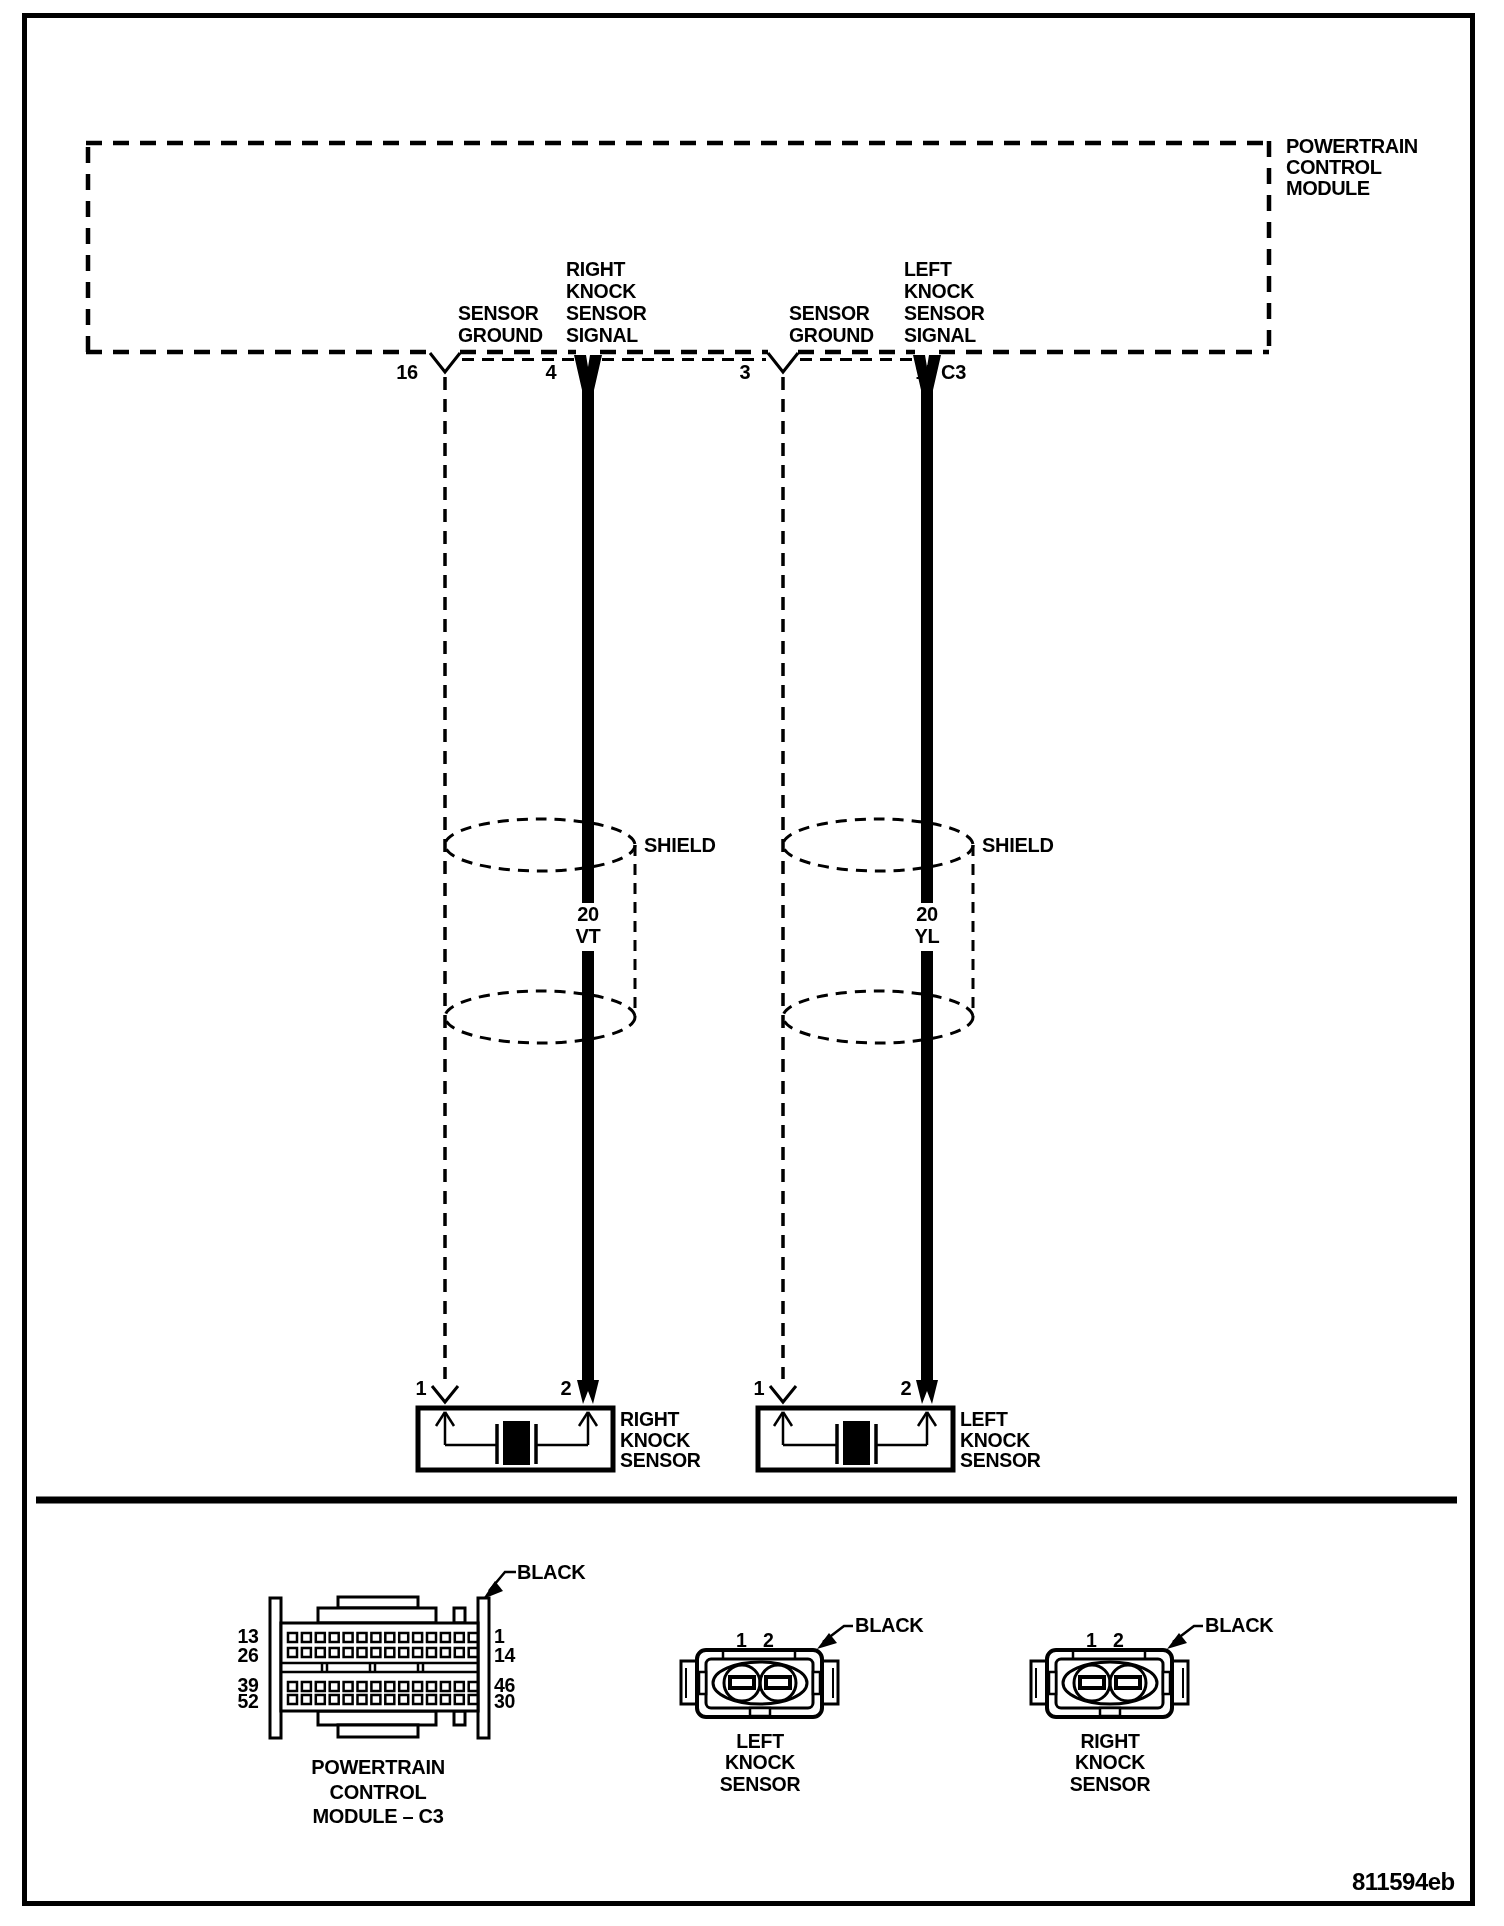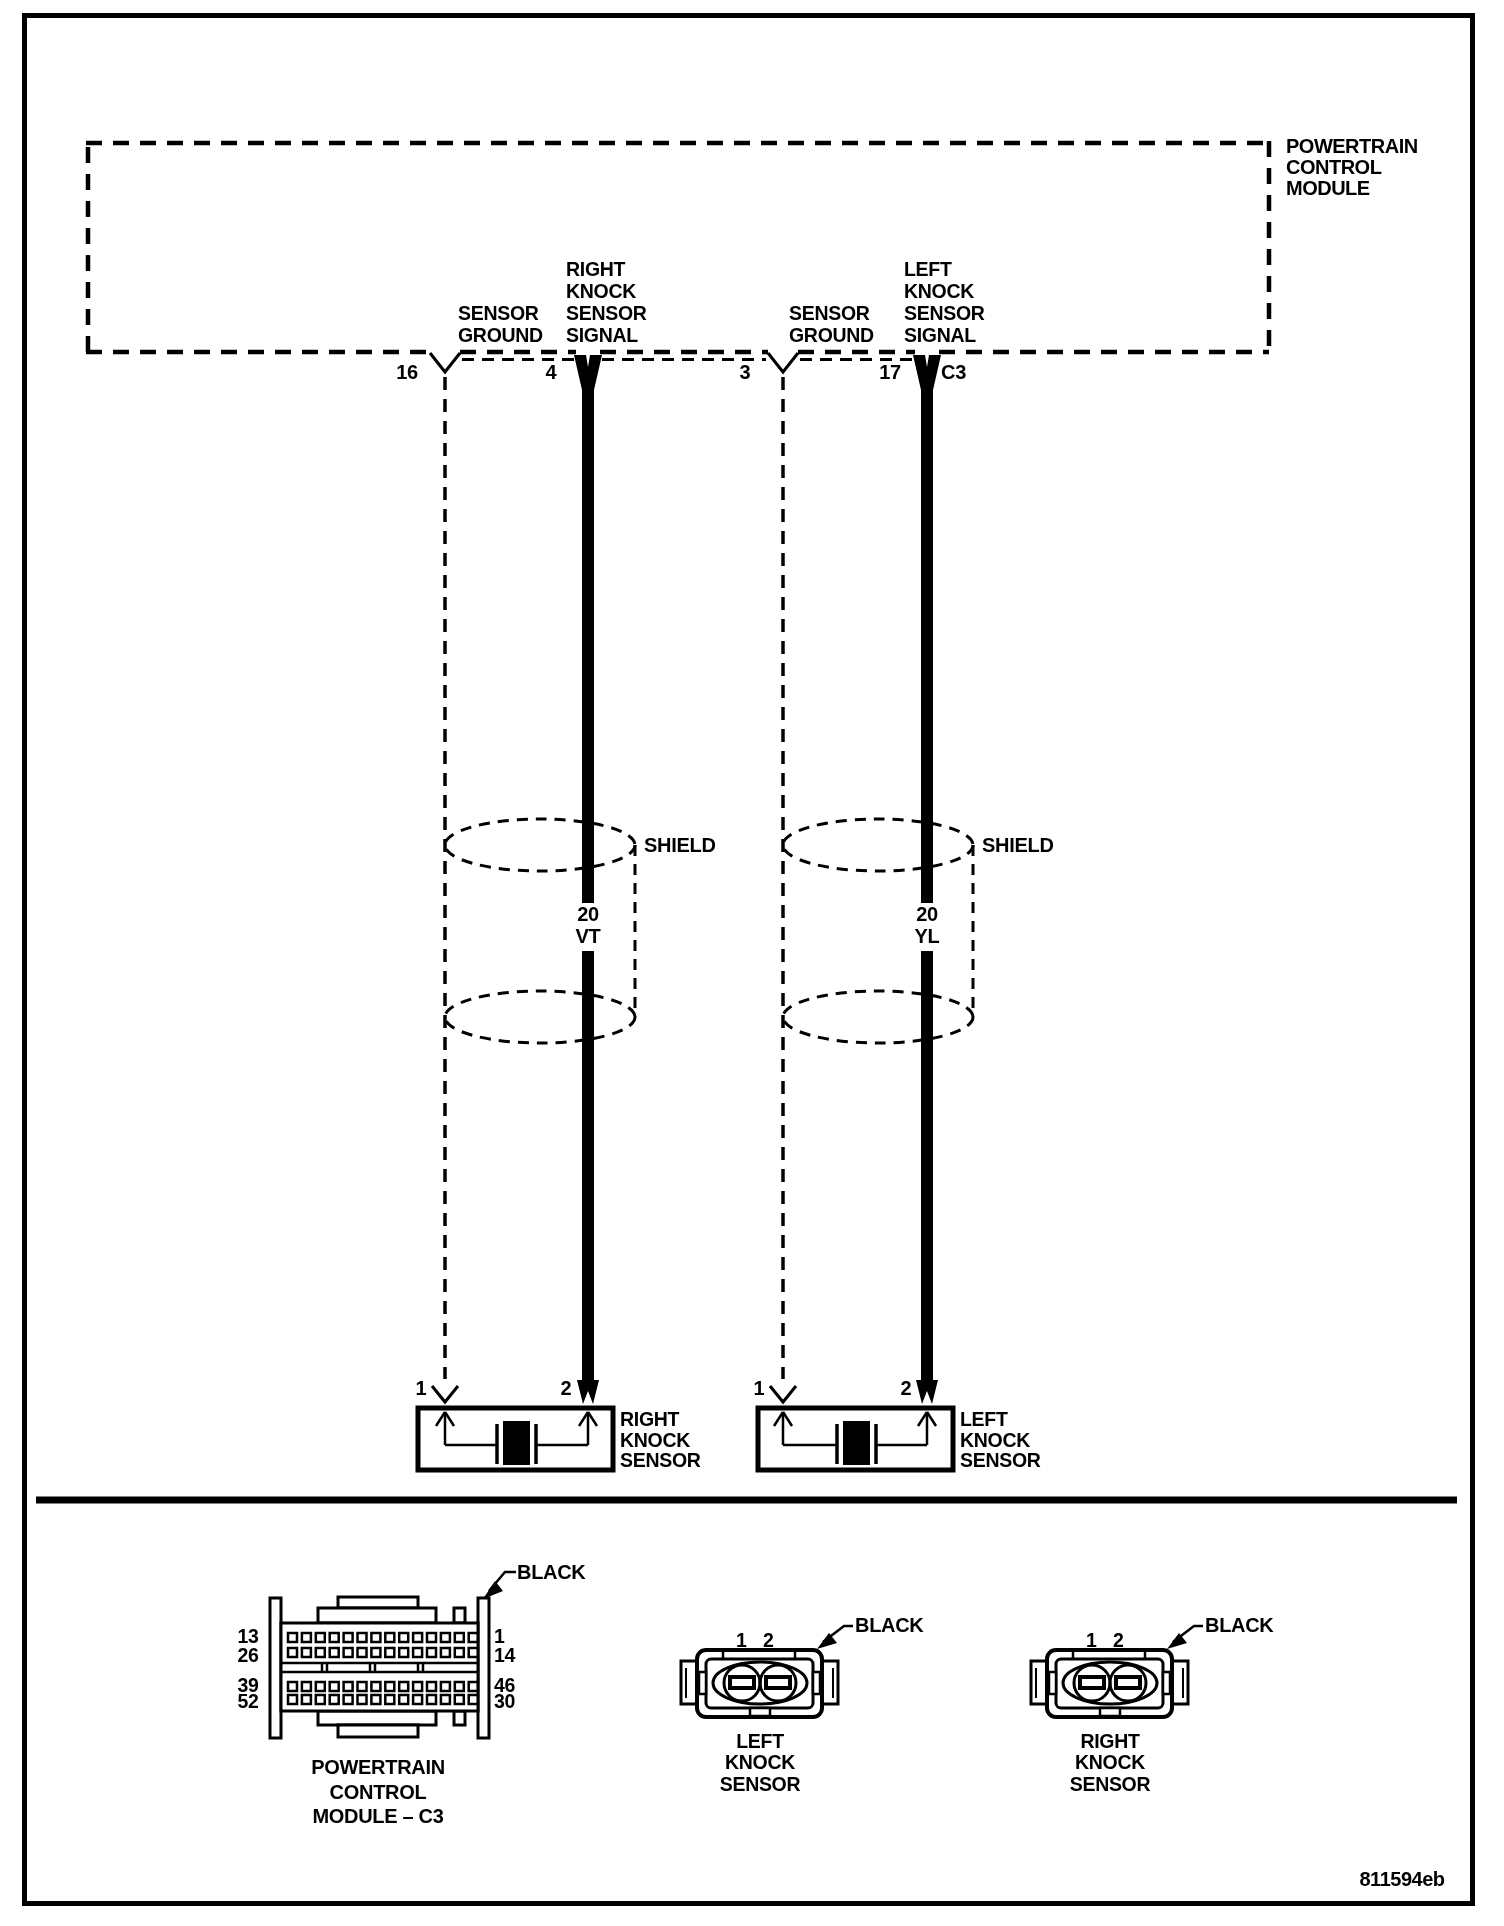--- a/index.html
+++ b/index.html
@@ -6,21 +6,21 @@
   #page{position:relative;width:1504px;height:1926px;background:#fff;overflow:hidden;
         font-family:"Liberation Sans",sans-serif;font-weight:bold;color:#000}
   svg.art{position:absolute;left:0;top:0}
   .txt{position:absolute;white-space:pre-line;letter-spacing:-0.3px}
   .b19{font-size:19.5px;line-height:22px}
   .b20{font-size:20px;line-height:22px}
   .cap{font-size:20px;line-height:24.5px;text-align:center}
   .scap{font-size:19.5px;line-height:21.3px;text-align:center}
   .sens{font-size:19.5px;line-height:20.6px}
   .ra{text-align:center}
-  .foot{font-size:20px;letter-spacing:-0.5px}
+  .foot{font-size:24px;letter-spacing:-0.5px}
 </style>
 </head>
 <body>
 
 <div id="page">
 
   <svg class="art" width="1504" height="1926" viewBox="0 0 1504 1926">
 
     <rect x="24.5" y="15.5" width="1448" height="1888" fill="none" stroke="#000" stroke-width="5"></rect>
 
@@ -260,21 +260,21 @@
   <div class="txt b19" style="left:789px;top:302px">SENSOR
 GROUND</div>
   <div class="txt b19" style="left:904px;top:258px">LEFT
 KNOCK
 SENSOR
 SIGNAL</div>
 
   <div class="txt b20 ra" style="left:386px;top:361px;width:42px">16</div>
   <div class="txt b20 ra" style="left:530px;top:361px;width:42px">4</div>
   <div class="txt b20 ra" style="left:724px;top:361px;width:42px">3</div>
-  <div class="txt b20 ra" style="left:869px;top:361px;width:42px">17</div>
+  <div class="txt b20 ra" style="left:905px;top:361px;width:42px">17</div>
   <div class="txt b20" style="left:941px;top:361px">C3</div>
 
   <div class="txt b20" style="left:644px;top:834px">SHIELD</div>
   <div class="txt b20" style="left:982px;top:834px">SHIELD</div>
 
   <div class="txt b20" style="left:558px;top:903px;width:60px;text-align:center">20
 VT</div>
   <div class="txt b20" style="left:897px;top:903px;width:60px;text-align:center">20
 YL</div>
 

